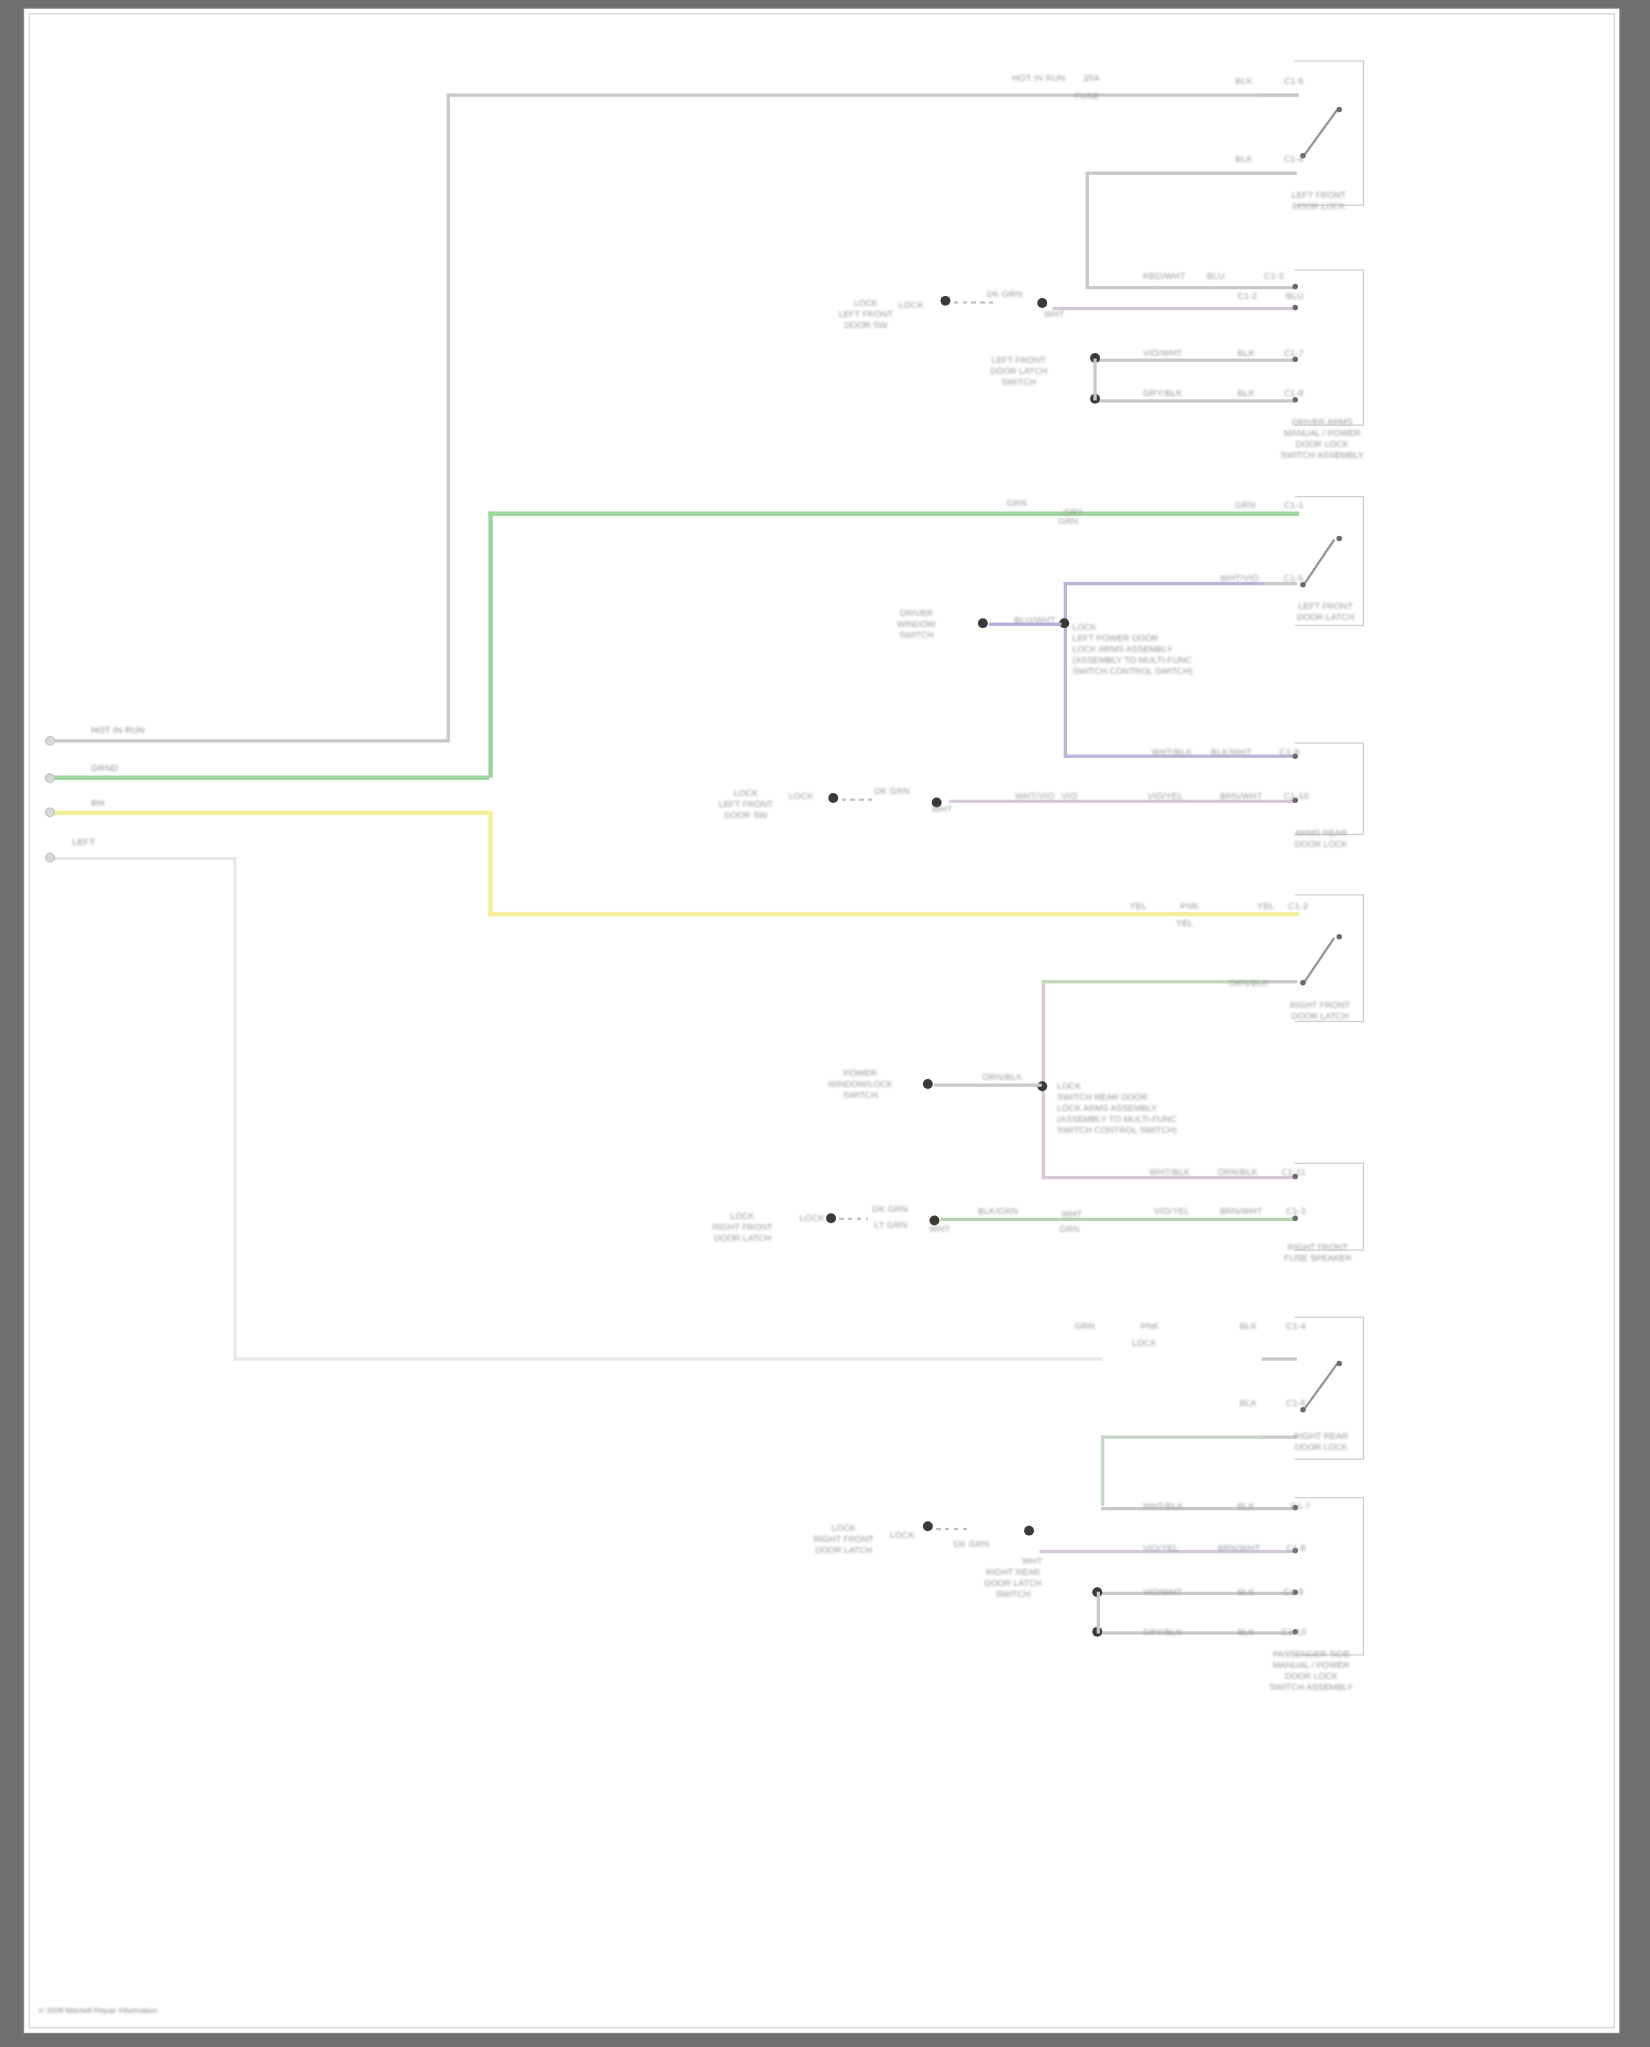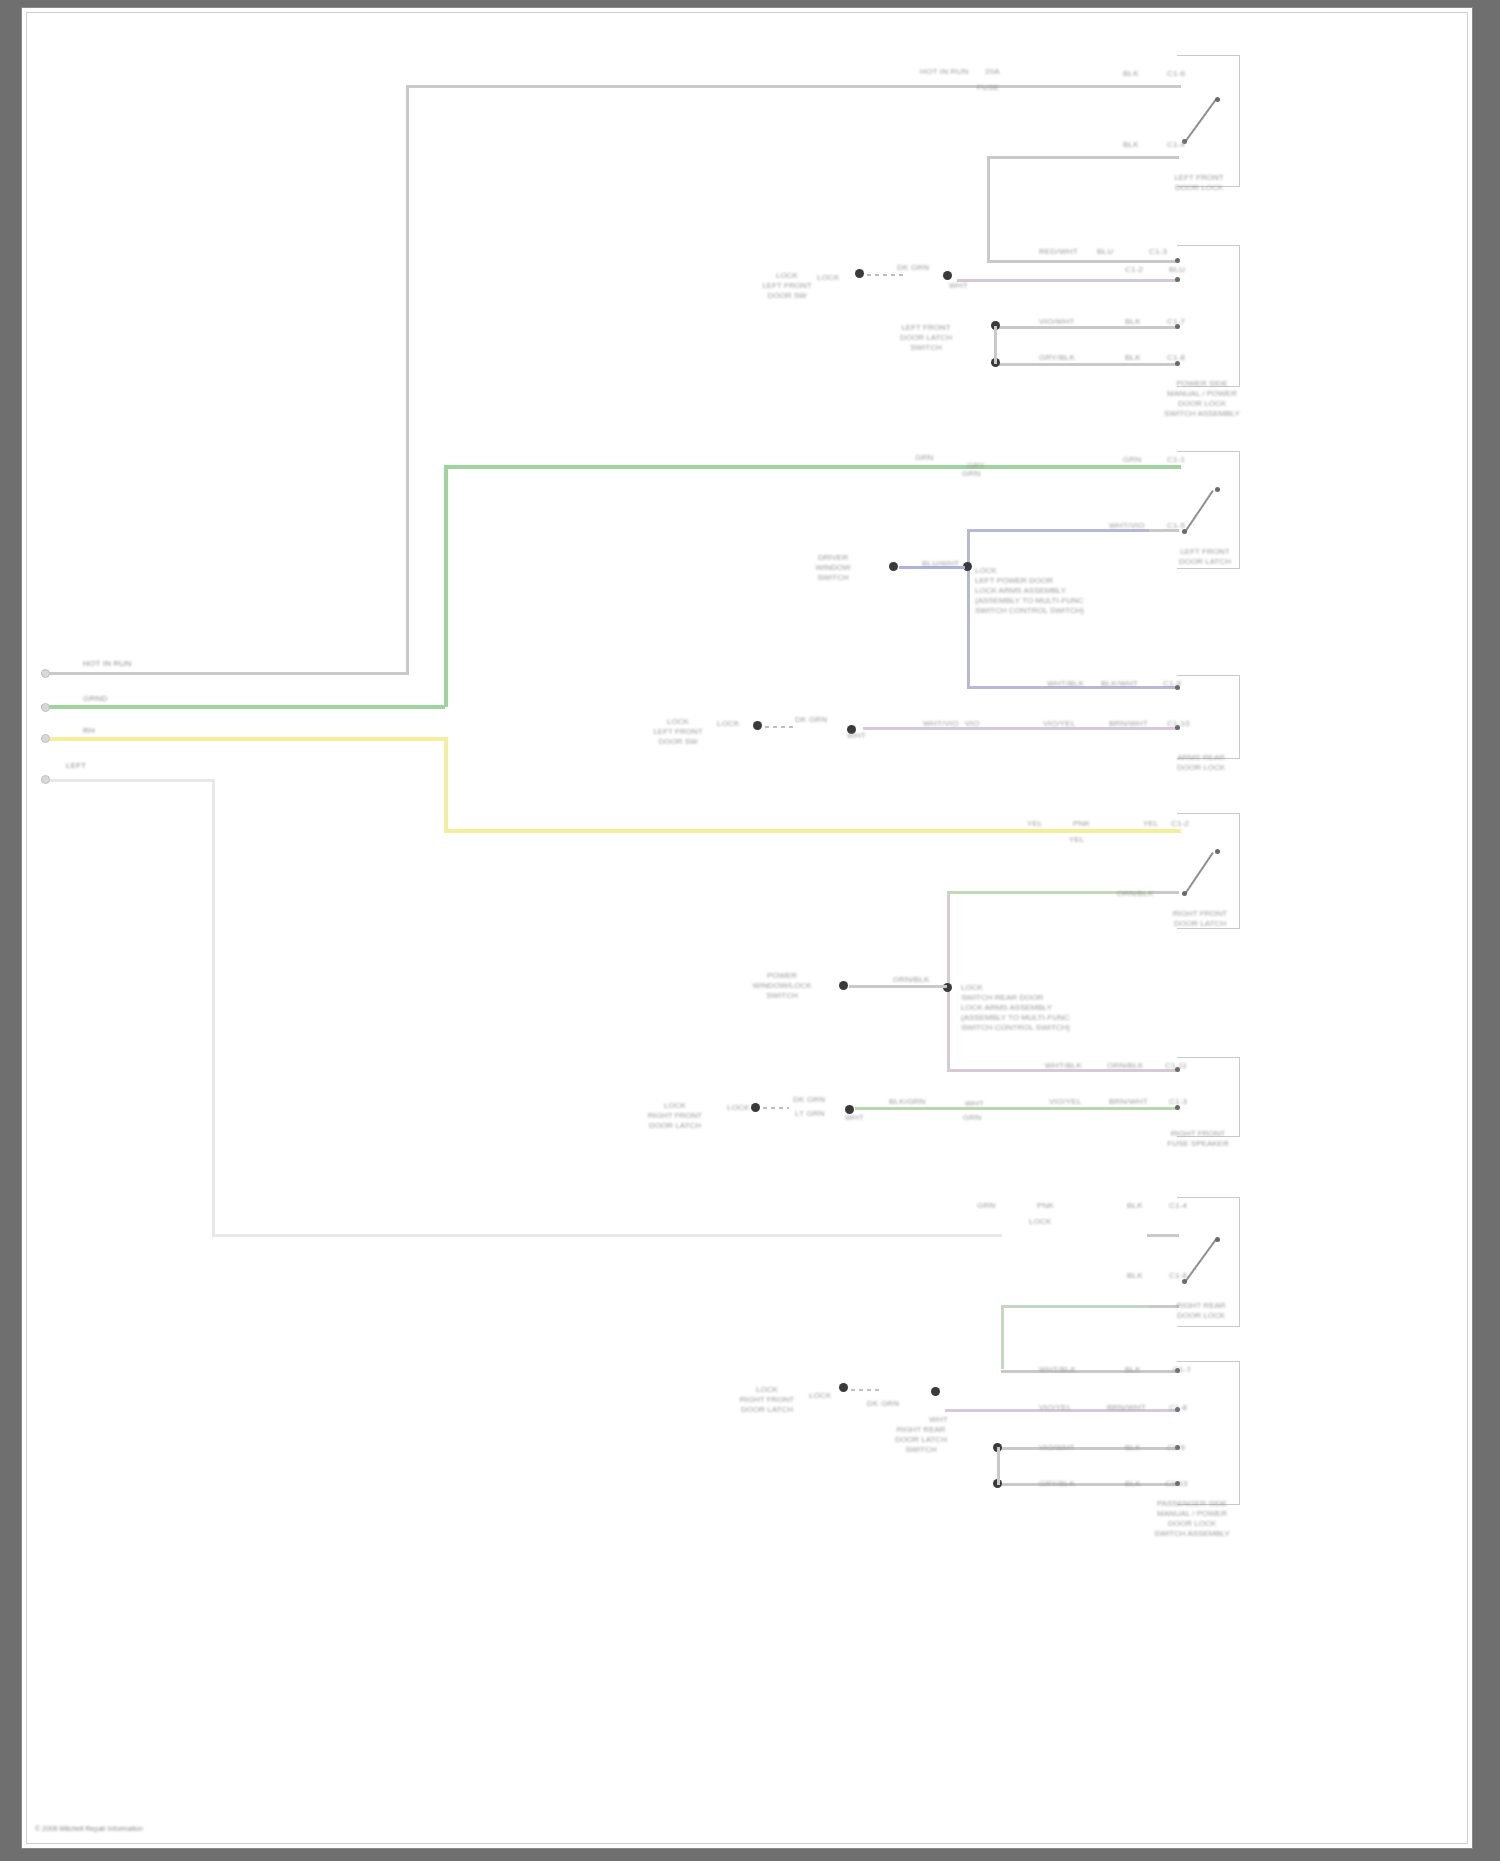--- a/index.html
+++ b/index.html
@@ -78,21 +78,21 @@
       <div class="w wh" style="left:968px;top:313px;width:184px;"></div>
       <div class="w wh" style="left:968px;top:350px;width:184px;"></div>
       <div class="dot" style="left:964px;top:308px;"></div>
       <div class="dot" style="left:964px;top:345px;"></div>
       <div class="w wv" style="left:967px;top:313px;height:38px;"></div>
       <div class="termdot" style="left:1148px;top:245px;"></div>
       <div class="termdot" style="left:1148px;top:264px;"></div>
       <div class="termdot" style="left:1148px;top:311px;"></div>
       <div class="termdot" style="left:1148px;top:348px;"></div>
       <div class="blk" style="left:1100px;top:366px;width:150px;">
-        <div>POWER SIDE</div>
+        <div>DRIVER ARMS</div>
         <div>MANUAL / POWER</div>
         <div>DOOR LOCK</div>
         <div>SWITCH ASSEMBLY</div>
       </div>
       <div class="blk" style="left:700px;top:258px;width:120px;">
         <div>LOCK</div>
         <div>LEFT FRONT</div>
         <div>DOOR SW</div>
       </div>
       <div class="blk" style="left:840px;top:310px;width:118px;">

